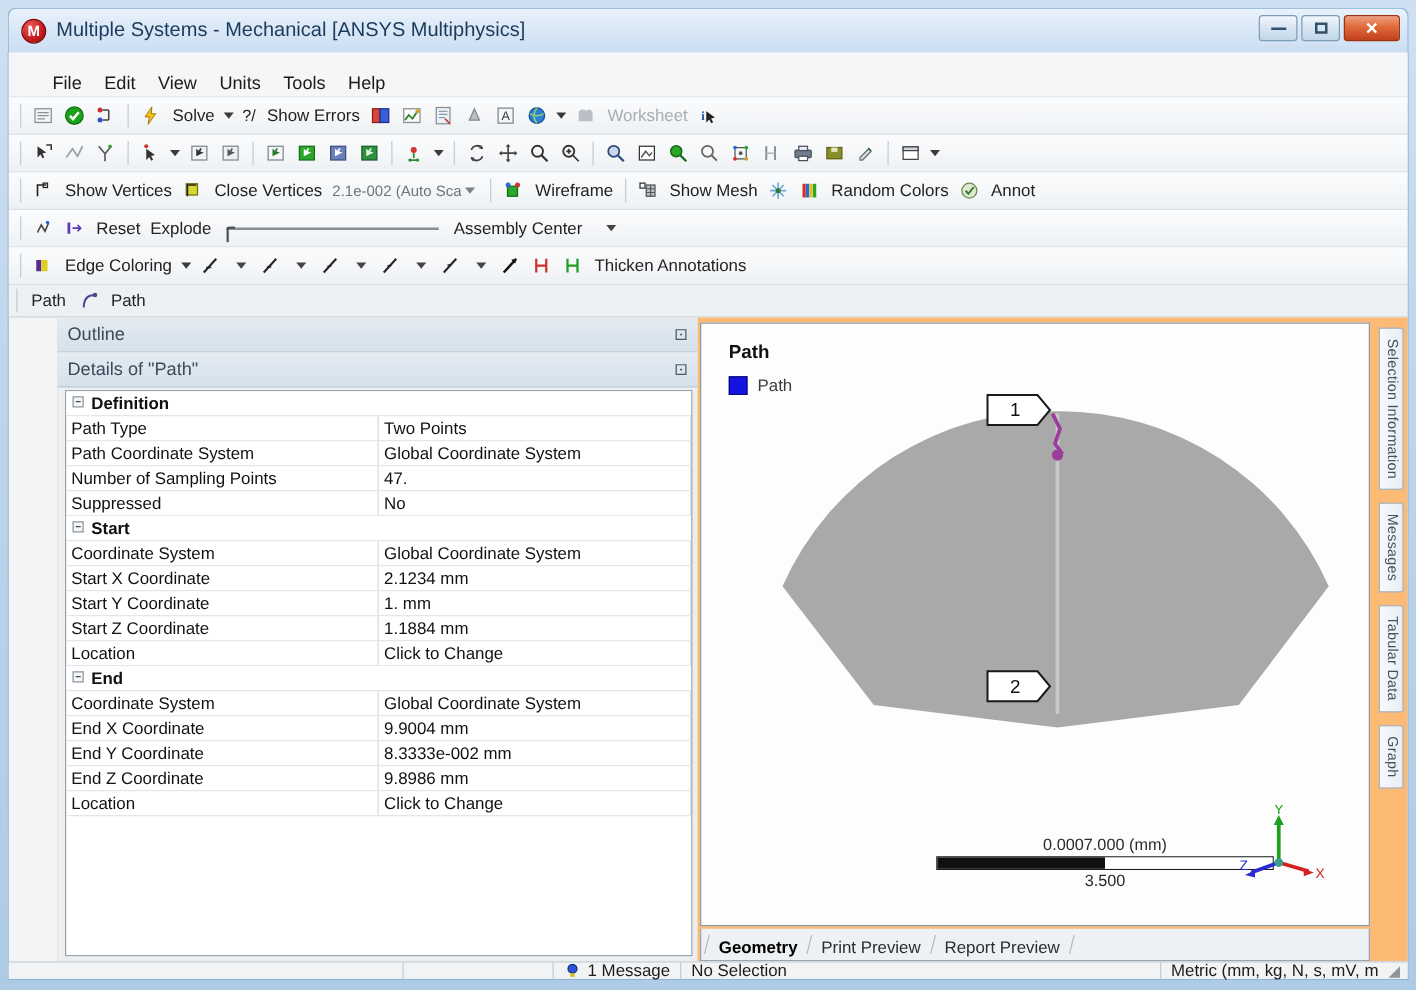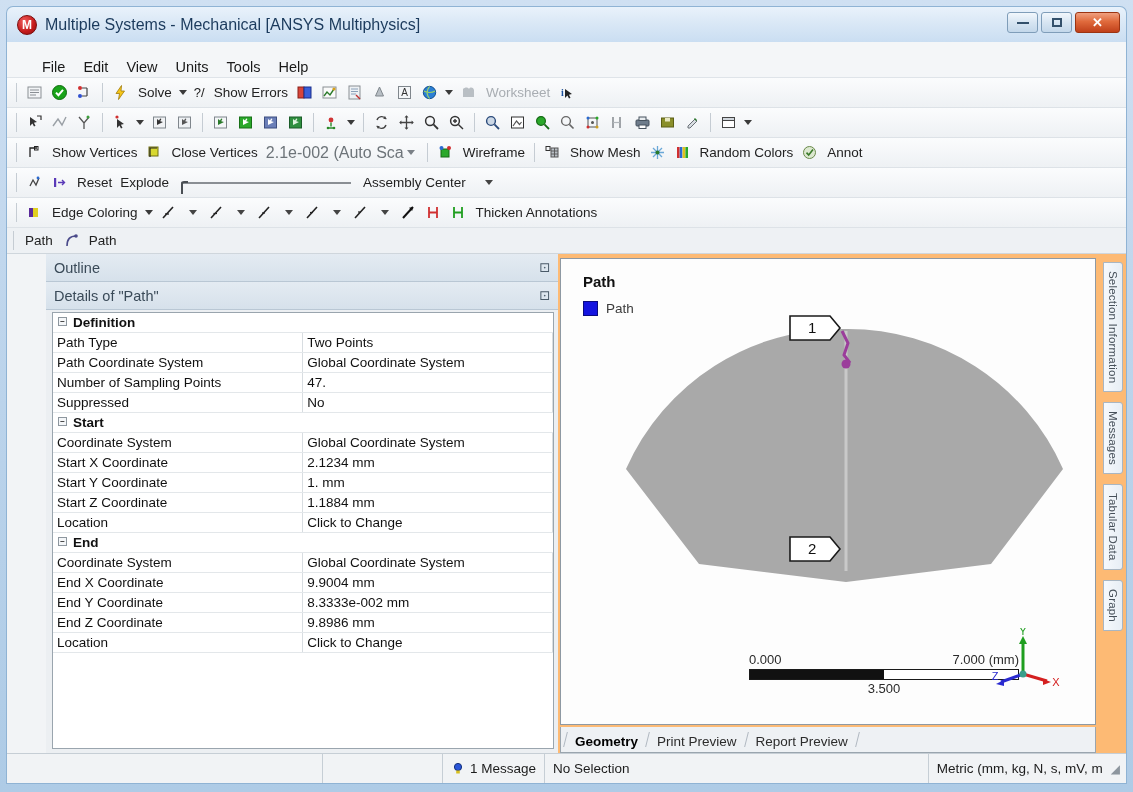--- a/index.html
+++ b/index.html
@@ -101,21 +101,21 @@
          position: relative; }
   .caret {
     width:0; height:0; border-left:4px solid transparent;
     border-right:4px solid transparent; border-top:5px solid #3a3a3a;
     display:inline-block; margin: 0 3px;
   }
   .caret.sm { border-top-color:#444; }
 
   .combo {
     display:inline-flex; align-items:center;
-    font-size:16px; color:#6d7479; padding:1px 4px;
+    font-size:12px; color:#6d7479; padding:1px 4px;
     flex: 0 0 auto;
   }
 
   .slider-wrap { display:inline-flex; align-items:center; width:170px;
                  margin:0 8px; flex:0 0 auto; position:relative; }
   .slider-track { height:2px; background:#8a8f94; width:100%; }
   .slider-thumb { position:absolute; left:0px; width:7px; height:13px;
                   border-left:2px solid #4a4f54; border-top:2px solid #4a4f54;
                   border-top-left-radius:3px; top:-1px; }
 
@@ -191,21 +191,21 @@
     font-size:15px; font-weight:bold; color:#111;
   }
   .legend {
     position:absolute; left:22px; top:42px;
     display:flex; align-items:center; gap:8px;
   }
   .legend-swatch { width:15px; height:15px; background:#1414e0; border:1px solid #0a0a80; }
   .legend-label { font-size:13.5px; color:#3b3b3b; }
 
   .scalebar { position:absolute; left:188px; bottom:28px; width:270px; }
-  .sb-top { display:flex; justify-content:space-between; font-size:13px; color:#2a2a2a; }
+  .sb-top { display:flex; justify-content:center; font-size:13px; color:#2a2a2a; }
   .sb-bar { display:flex; height:11px; border:1px solid #1a1a1a; margin-top:2px; }
   .sb-bar .dark { flex:1 1 50%; background:#111; }
   .sb-bar .light { flex:1 1 50%; background:#fff; }
   .sb-mid { text-align:center; font-size:13px; color:#2a2a2a; margin-top:1px; }
 
   .triad { position:absolute; right:34px; bottom:30px; width:72px; height:66px; }
 
   
   .doctabs {
     height:26px; margin:2px 4px 0 0;
@@ -236,21 +236,21 @@
     background: linear-gradient(90deg,#f6f9fc 0%, #e7eef5 100%);
     border:1px solid #a9b6c2;
     border-radius:0 3px 3px 0;
     font-size:11.5px; color:#46505a;
     padding:8px 3px; letter-spacing:0.2px;
     text-align:center;
   }
 
   
   .statusbar {
-    height: 30px; display:flex; align-items:center;
+    height: 14px; display:flex; align-items:center;
     background:#f1f3f5; border-top:1px solid #c6ced5;
     font-size:13.5px; color:#1c1c1c;
   }
   .sb-cell { height:100%; display:flex; align-items:center; padding:0 8px;
              border-right:1px solid #c6ced5; }
   .sb-cell.grow { flex:1 1 auto; }
   .sb-msg { display:flex; align-items:center; gap:5px; }
   .grip { margin-left:auto; padding-right:6px; color:#8d969e; font-size:12px; }
 </style>
 </head>

